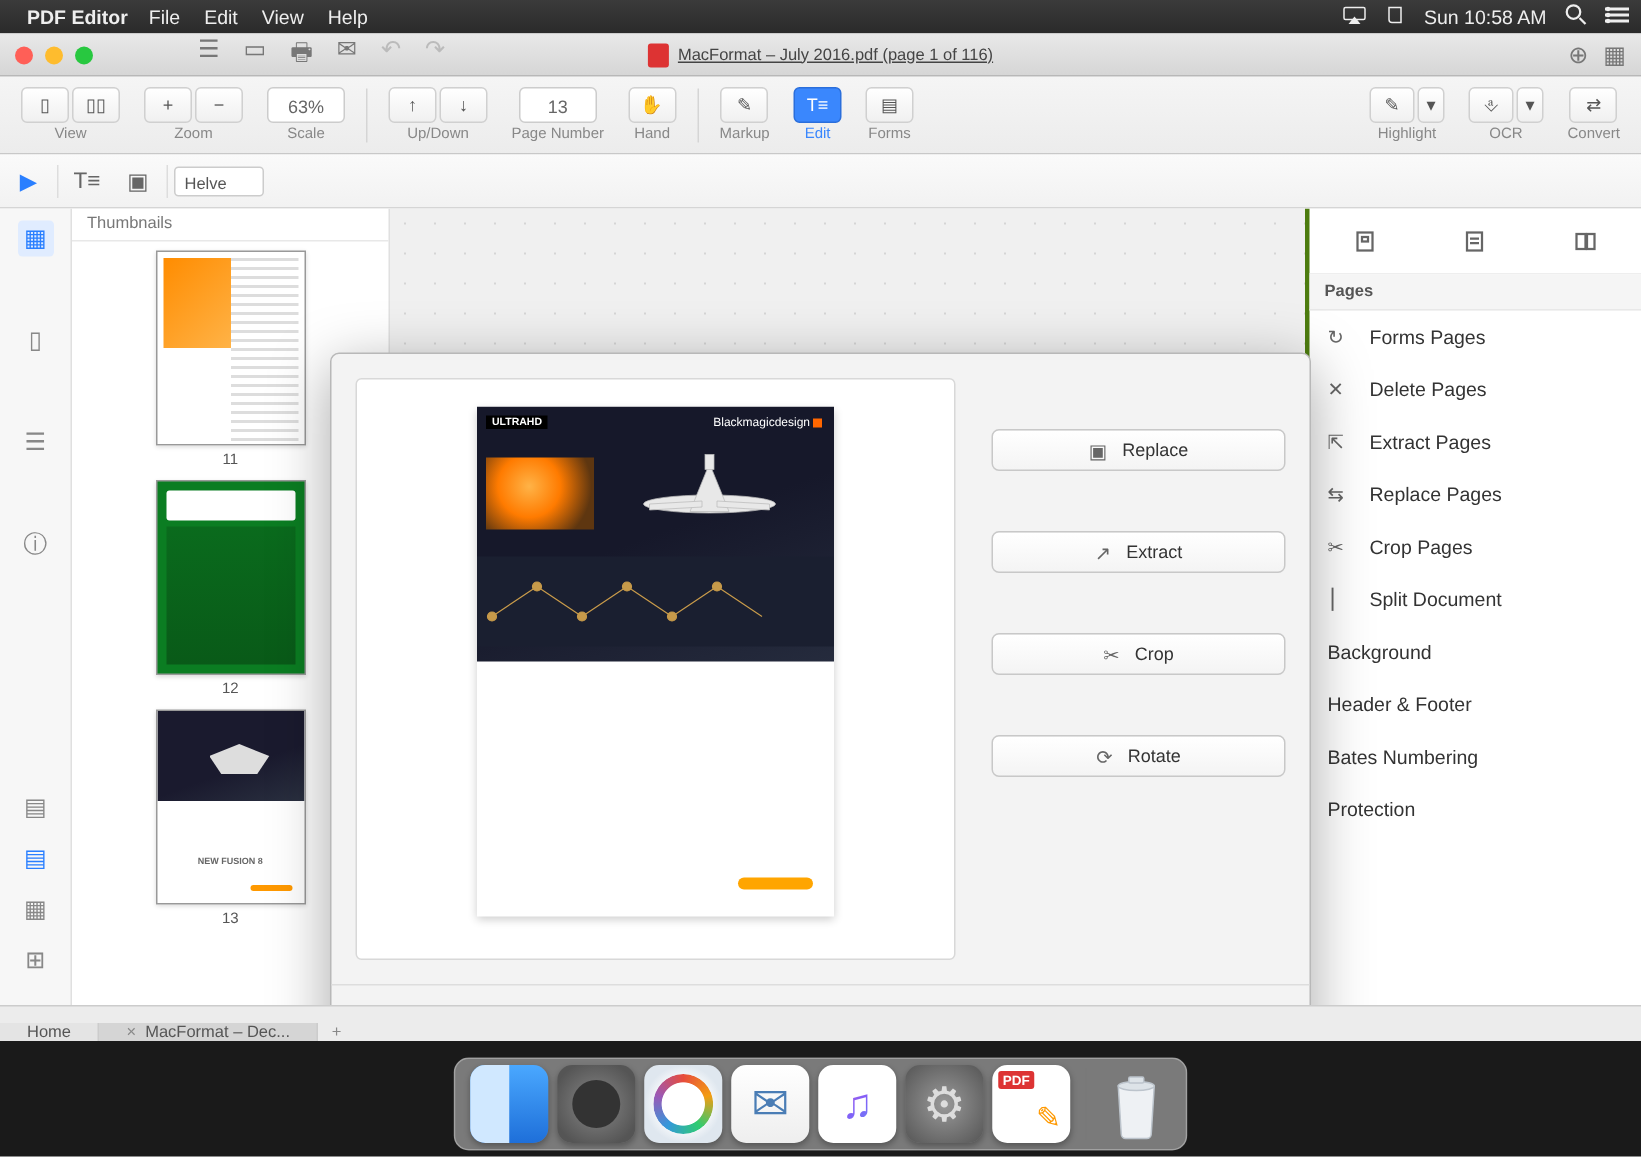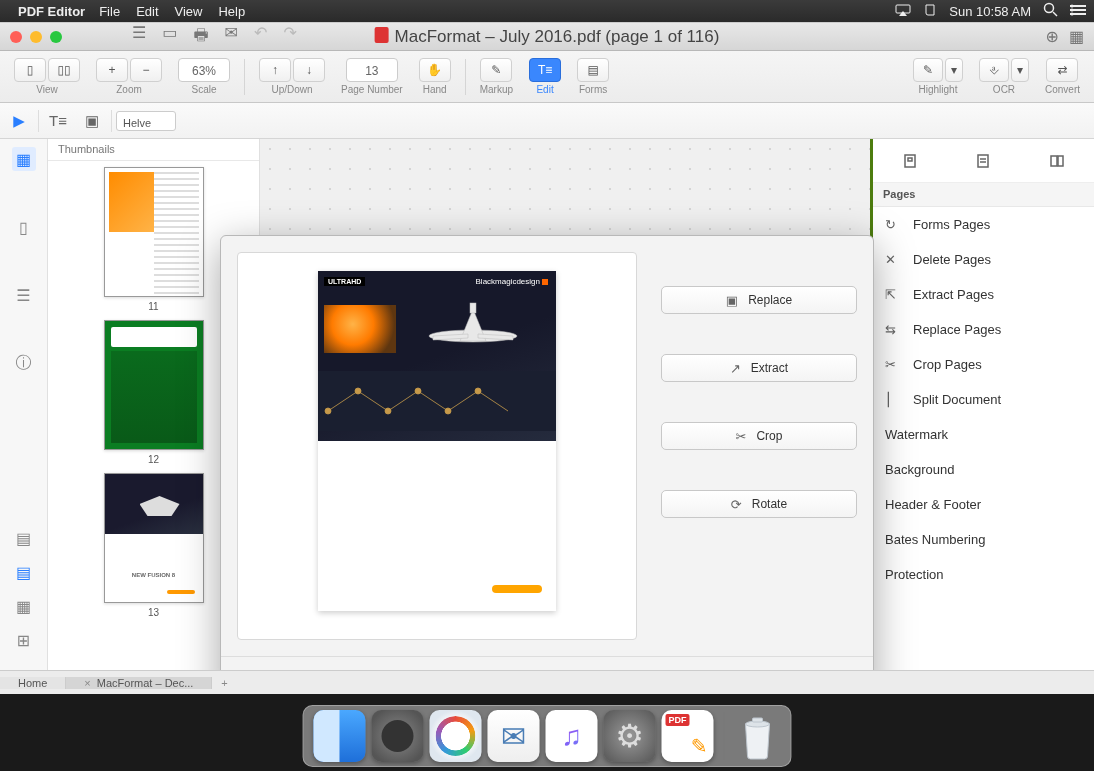--- a/index.html
+++ b/index.html
@@ -13,21 +13,21 @@
 .menubar .right { margin-left: auto; display: flex; align-items: center; gap: 12px; }
 .menubar svg { fill: #eee; }
 
 
 .window { position: absolute; top: 22px; left: 0; width: 1094px; height: 672px; background: #fff; display: flex; flex-direction: column; border-top: 1px solid #ccc; }
 .titlebar { height: 28px; background: linear-gradient(#e8e8e8,#d6d6d6); border-bottom: 1px solid #b8b8b8; display: flex; align-items: center; position: relative; }
 .traffic { display: flex; gap: 8px; padding-left: 10px; }
 .traffic span:nth-child(1){ width:12px;height:12px;border-radius:50%;background:#ff5f57;}
 .traffic span:nth-child(2){ width:12px;height:12px;border-radius:50%;background:#febc2e;}
 .traffic span:nth-child(3){ width:12px;height:12px;border-radius:50%;background:#28c840;}
-.titletext { position: absolute; left: 50%; transform: translateX(-50%); font-size: 17px; color: #444; display: flex; gap: 6px; }
+.titletext { position: absolute; left: 50%; transform: translateX(-50%); font-size: 11px; color: #444; display: flex; align-items: center; gap: 6px; text-decoration: underline; }
 .titletext .pdfmini { width:14px;height:16px;background:#d33;border-radius:2px; }
 .titleicons { display: flex; margin-left: 70px; gap: 16px; }
 .titleicons span, .rightbar span { color:#777; font-size:16px; }
 .rightbar { margin-left:auto; padding-right:10px; display:flex; gap:10px; }
 
 
 .maintb { height: 52px; background: linear-gradient(#f5f5f5,#ececec); border-bottom:1px solid #c8c8c8; display:flex; align-items:center; padding: 0 8px; gap: 4px; font-size:10px; color:#888; }
 .tbgroup { display:flex; flex-direction:column; align-items:center; padding: 0 6px; gap:2px; }
 .tbrow { display:flex; gap:2px; }
 .tbbtn { width:32px; height:24px; background:linear-gradient(#fff,#f0f0f0); border:1px solid #d0d0d0; border-radius:4px; display:flex; align-items:center; justify-content:center; font-size:12px; color:#555; }
@@ -78,21 +78,21 @@
 .rightpanel { width:224px; border-left:3px solid #4d7c0f; background:#fff; display:flex; flex-direction:column; }
 .rptabs { height:44px; display:flex; justify-content:space-around; align-items:center; border-bottom:1px solid #eee;}
 .rptabs .rt { width:28px;height:28px;display:flex;align-items:center;justify-content:center;color:#999;}
 .rptabs .rt.active { color:#333; }
 .rphead { height:24px;background:#f5f5f5;font-size:11px;font-weight:bold;padding:5px 10px;color:#555;border-bottom:1px solid #e8e8e8;}
 .rplist { display:flex;flex-direction:column; }
 .rpitem { display:flex;align-items:center;gap:10px;padding:10px 12px;font-size:13px;color:#333; }
 .rpitem .ico { width:18px;color:#666;}
 
 
-.doctabs { height:24px;background:#ececec;border-top:1px solid #ccc;display:flex;align-items:center;font-size:11px;}
+.doctabs { height:24px;background:#ececec;border-top:1px solid #ccc;display:flex;align-items:flex-end;font-size:11px;}
 .doctab { padding:0 18px;display:flex;align-items:center;border-right:1px solid #ccc;color:#555;background:#e4e4e4;}
 .doctab.active { background:#d5d5d5; }
 .doctab .x { margin-right:6px;color:#888;font-size:11px;}
 .addtab { width:24px;display:flex;align-items:center;justify-content:center;color:#888;}
 
 
 .modal { position:absolute; top:96px; left:220px; width:654px; height:470px; background:#f3f3f3; border:1px solid #b8b8b8; border-radius:6px; box-shadow:0 10px 40px rgba(0,0,0,.35); display:flex;flex-direction:column; z-index:100;}
 .mbody { flex:1; display:flex; padding:16px; gap:24px;}
 .mpreview { width:400px; background:#fff; border:1px solid #d8d8d8; border-radius:4px; display:flex;align-items:flex-start;justify-content:center;padding:18px 0;}
 .mpage { width:238px;height:340px;background:#fff;box-shadow:0 2px 6px rgba(0,0,0,.2);position:relative;overflow:hidden;}
@@ -365,23 +365,20 @@
           </div>
         <div class="rpitem">
             <span class="ico">✂</span>
             <span>Crop Pages</span>
           </div>
         <div class="rpitem">
             <span class="ico">⎮</span>
             <span>Split Document</span>
           </div>
         <div class="rpitem">
-            <span>Watermark</span>
-          </div>
-        <div class="rpitem">
             <span>Background</span>
           </div>
         <div class="rpitem">
             <span>Header &amp; Footer</span>
           </div>
         <div class="rpitem">
             <span>Bates Numbering</span>
           </div>
         <div class="rpitem">
             <span>Protection</span>

